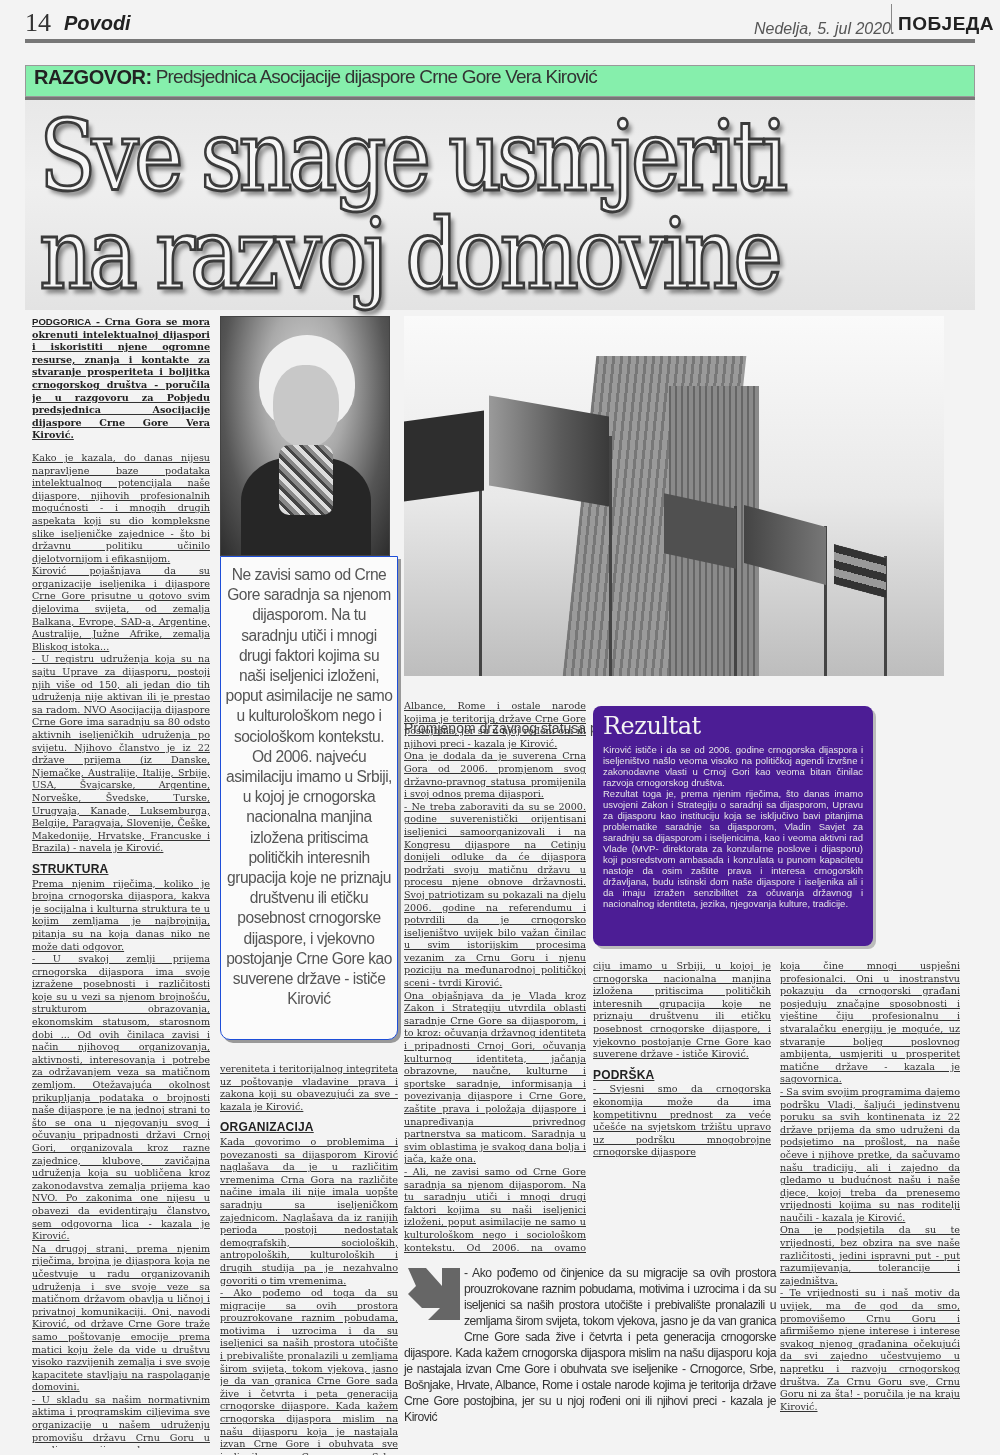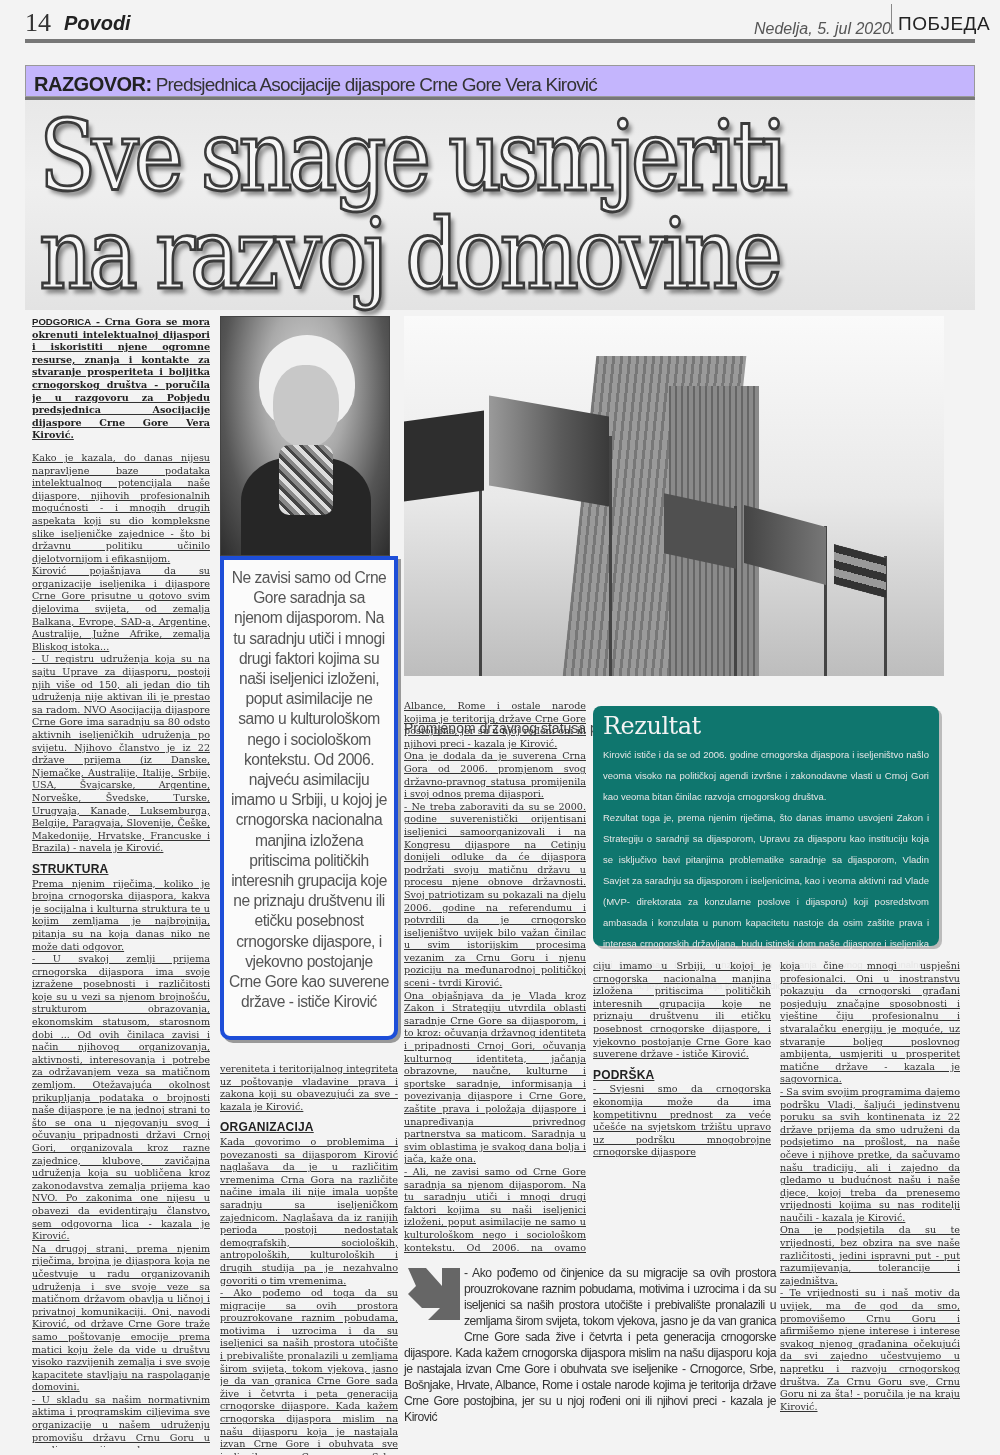--- a/index.html
+++ b/index.html
@@ -5,25 +5,25 @@
   * { box-sizing: border-box; margin: 0; padding: 0; }
   html, body { width: 1000px; height: 1455px; background: #f4f4f4; overflow: hidden; }
   body { position: relative; font-family: "DejaVu Serif", "Liberation Serif", serif; color: #2a2a2a; }
   .page { position: absolute; left: 0; top: 0; width: 1000px; height: 1455px; background: #f3f3f3; }
 
   
   .hdr-num { position: absolute; left: 25px; top: 8px; font-family: "Liberation Serif", serif; font-size: 26px; color: #333; }
   .hdr-sec { position: absolute; left: 64px; top: 12px; font-family: "Liberation Sans", sans-serif; font-size: 20px; font-weight: bold; font-style: italic; color: #222; }
   .hdr-date { position: absolute; left: 754px; top: 20px; font-family: "Liberation Sans", sans-serif; font-size: 16px; font-style: italic; color: #555; }
   .hdr-sep { position: absolute; left: 891px; top: 4px; width: 1px; height: 30px; background: #888; }
-  .hdr-logo { position: absolute; left: 898px; top: 13px; font-family: "Liberation Sans", sans-serif; font-size: 19px; font-weight: normal; color: #222; letter-spacing: 0.5px; }
+  .hdr-logo { position: absolute; left: 898px; top: 13px; font-family: "Liberation Sans", sans-serif; font-size: 19px; font-weight: bold; color: #222; letter-spacing: 0.5px; }
   .hdr-rule { position: absolute; left: 25px; top: 39px; width: 950px; height: 4px; background: #777; }
 
   
-  .kicker { position: absolute; left: 25px; top: 65px; width: 950px; height: 32px; background: #c4b5fd; border: 1px solid #999; box-shadow: 0 3px 0 #777; display: flex; align-items: flex-end; padding-left: 8px; }
+  .kicker { position: absolute; left: 25px; top: 65px; width: 950px; height: 32px; background: #86efac; border: 1px solid #999; box-shadow: 0 3px 0 #777; display: flex; align-items: flex-start; padding-left: 8px; }
   .kicker-label { font-family: "Liberation Sans", sans-serif; font-weight: bold; font-size: 20px; color: #222; letter-spacing: -0.5px; }
   .kicker-text { font-family: "Liberation Sans", sans-serif; font-size: 19px; color: #333; margin-left: 4px; letter-spacing: -0.8px; }
 
   
   .headline { position: absolute; left: 25px; top: 100px; width: 950px; height: 210px; background: linear-gradient(180deg,#e8e8e8,#efefef 40%,#e3e3e3); }
   .headline-line { position: absolute; left: 14px; font-family: "DejaVu Serif", serif; font-size: 84px; line-height: 1; color: #f6f6f6; letter-spacing: -5px; -webkit-text-stroke: 2.5px #3b3b3b; text-shadow: 4px 5px 4px rgba(0,0,0,0.45); white-space: nowrap; transform: scaleY(1.15); transform-origin: left top; }
   .hl-1 { top: 8px; }
   .hl-2 { top: 106px; }
 
   
@@ -41,34 +41,34 @@
   .c5a { left: 780px; top: 960px; width: 180px; height: 490px; }
 
   
   .portrait { position: absolute; left: 220px; top: 316px; width: 170px; height: 240px; background: radial-gradient(ellipse at 50% 30%, #d9d9d9 0%, #a9a9a9 35%, #555 70%, #2d2d2d 100%); overflow: hidden; border: 1px solid #444; }
   .portrait .hair { position: absolute; left: 38px; top: 18px; width: 96px; height: 96px; border-radius: 50% 50% 45% 45%; background: #f0f0f0; }
   .portrait .face { position: absolute; left: 52px; top: 48px; width: 66px; height: 82px; border-radius: 45%; background: #c8c8c8; }
   .portrait .body { position: absolute; left: 20px; top: 140px; width: 130px; height: 110px; border-radius: 40% 40% 0 0; background: #262626; }
   .portrait .scarf { position: absolute; left: 58px; top: 128px; width: 54px; height: 70px; background: repeating-linear-gradient(45deg,#888 0 4px,#ddd 4px 8px,#444 8px 11px); border-radius: 10px; }
 
   
-  .pullquote { position: absolute; left: 220px; top: 556px; width: 178px; height: 484px; background: #fbfbfb; border: 4px solid #1d4ed8; border-radius: 0 0 10px 10px; box-shadow: 3px 3px 0 #999; padding: 8px 4px; text-align: center; font-family: "Liberation Sans", sans-serif; font-size: 15.6px; line-height: 20.2px; color: #555; letter-spacing: -0.5px; }
+  .pullquote { position: absolute; left: 220px; top: 556px; width: 178px; height: 484px; background: #fbfbfb; border: 1px solid #1d4ed8; border-radius: 0 0 10px 10px; box-shadow: 3px 3px 0 #999; padding: 8px 4px; text-align: center; font-family: "Liberation Sans", sans-serif; font-size: 15.6px; line-height: 20.2px; color: #555; letter-spacing: -0.5px; }
 
   
   .photo { position: absolute; left: 404px; top: 316px; width: 540px; height: 360px; background: linear-gradient(180deg,#fafafa 0%,#e9e9e9 50%,#bdbdbd 100%); overflow: hidden; }
   .tower { position: absolute; left: 175px; top: 40px; width: 150px; height: 330px; background: repeating-linear-gradient(90deg,#777 0 3px,#9a9a9a 3px 8px); transform: skewX(-6deg); }
   .tower2 { position: absolute; left: 265px; top: 70px; width: 90px; height: 300px; background: repeating-linear-gradient(90deg,#666 0 2px,#8a8a8a 2px 6px); }
   .pole { position: absolute; width: 3px; background: #444; }
   .flag { position: absolute; }
   .photo-caption { position: absolute; left: 404px; top: 680px; width: 360px; font-family: "Liberation Sans", sans-serif; font-size: 14px; color: #444; white-space: nowrap; margin-top: 40px; }
 
   
-  .box { position: absolute; left: 593px; top: 706px; width: 346px; height: 240px; background: #0f766e; border-radius: 8px; box-shadow: 3px 3px 0 #bbb; padding: 6px 10px; color: #f0f0f0; }
+  .box { position: absolute; left: 593px; top: 706px; width: 280px; height: 240px; background: #4c1d95; border-radius: 8px; box-shadow: 3px 3px 0 #bbb; padding: 6px 10px; color: #f0f0f0; }
   .box-title { font-family: "DejaVu Serif", serif; font-size: 24px; color: #f3f3f3; margin-bottom: 4px; letter-spacing: -0.5px; }
-  .box-text { font-family: "Liberation Sans", sans-serif; font-size: 9.5px; line-height: 21px; color: #e6e6e6; text-align: justify; }
+  .box-text { font-family: "Liberation Sans", sans-serif; font-size: 9.5px; line-height: 11px; color: #e6e6e6; text-align: justify; }
 
   
   .arrow-icon { position: absolute; left: 408px; top: 1268px; width: 52px; height: 52px; }
   .bq { position: absolute; left: 404px; top: 1265px; width: 372px; font-family: "Liberation Sans", sans-serif; font-size: 12.2px; line-height: 16px; color: #333; letter-spacing: -0.5px; text-align: justify; }
   .bq .float-sp { float: left; width: 60px; height: 68px; }
 </style>
 </head>
 <body>
 
 <div class="page">

